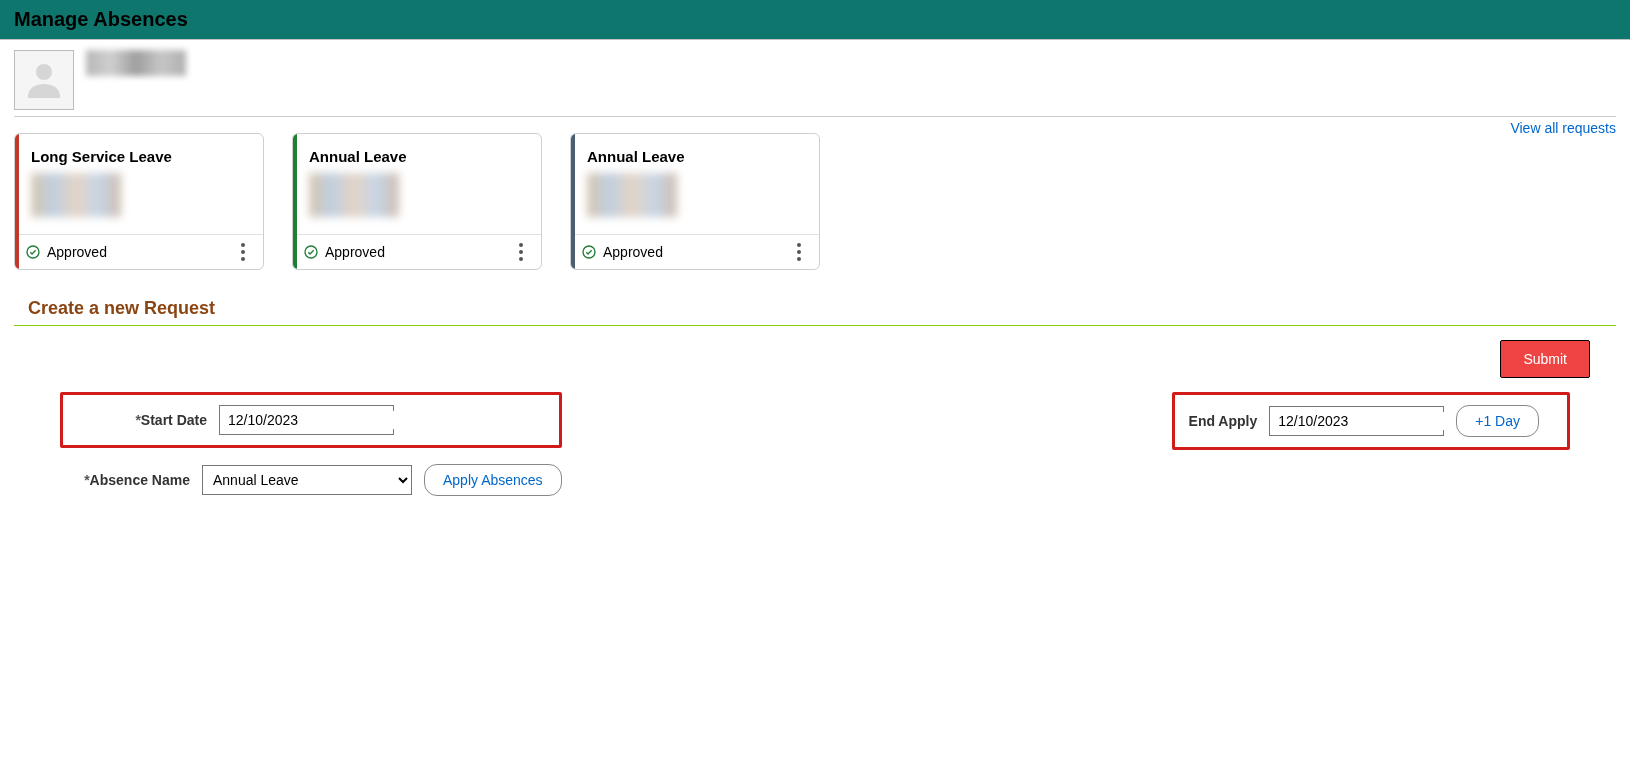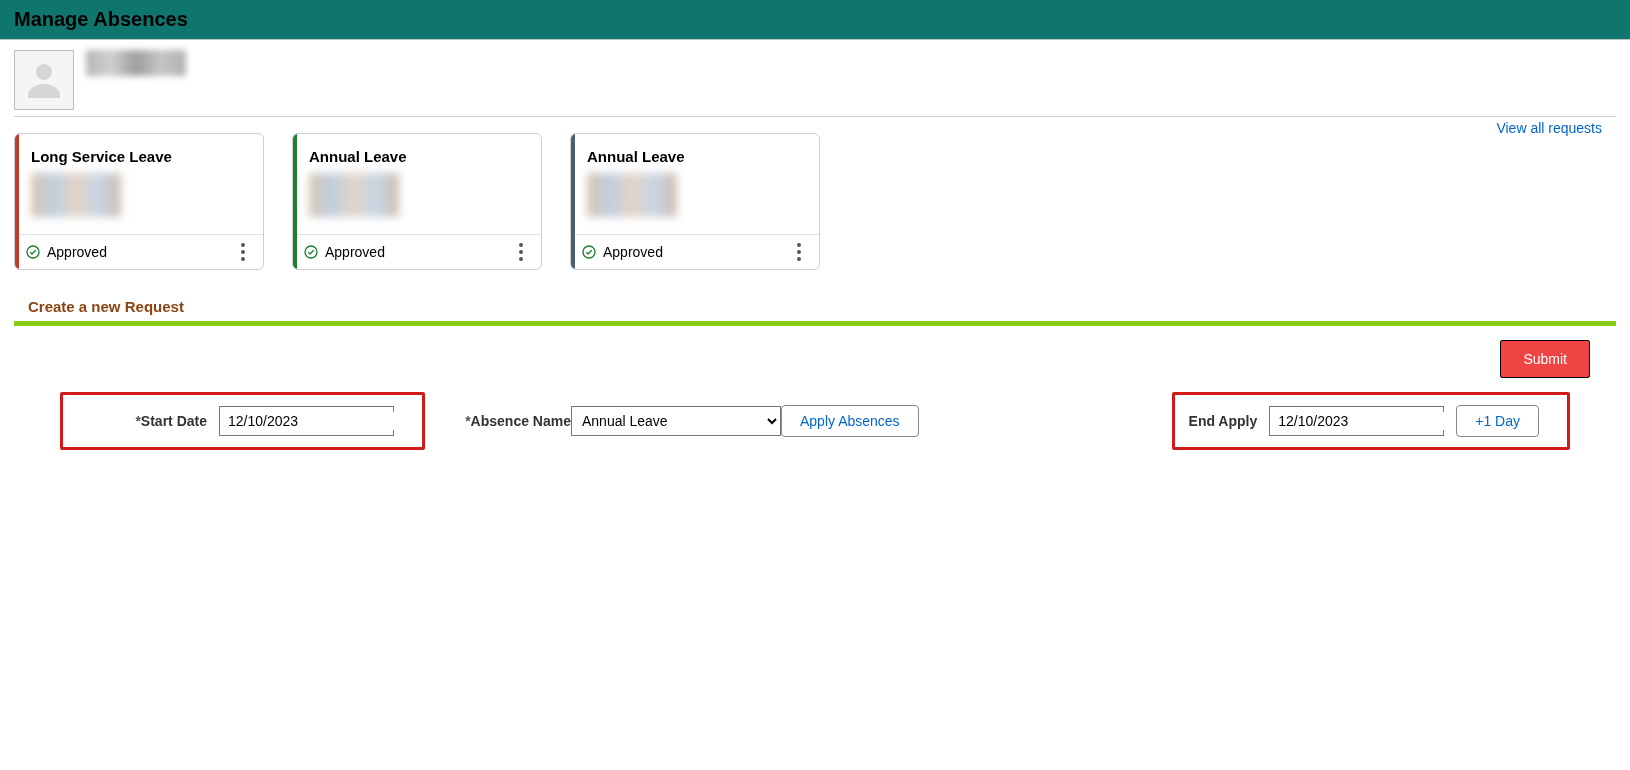--- a/index.html
+++ b/index.html
@@ -43,21 +43,21 @@
     filter: blur(3px);
   }
   .subheader-line {
     border-top: 1px solid #ccc;
     margin: 0 14px 0 14px;
     position: relative;
     padding-top: 2px;
   }
   .view-all {
     position: absolute;
-    right: 14px;
+    right: 0;
     top: 3px;
     color: #0066cc;
     font-size: 14px;
     cursor: pointer;
   }
   .cards-row {
     display: flex;
     gap: 28px;
     padding: 14px;
   }
@@ -119,23 +119,23 @@
     cursor: pointer;
   }
   .kebab span {
     width: 4px; height: 4px;
     background: #555;
     border-radius: 50%;
   }
   .section-heading {
     color: #8b4513;
     font-weight: bold;
-    font-size: 15px;
+    font-size: 18px;
     padding: 4px 14px 6px 14px;
-    border-bottom: 5px solid #84cc16;
+    border-bottom: 1px solid #84cc16;
     margin: 10px 14px 0 14px;
   }
   .submit-row {
     display: flex;
     justify-content: flex-end;
     padding: 14px 40px 0 14px;
   }
   .submit-btn {
     background: #ef4444;
     color: #fff;
@@ -147,26 +147,27 @@
   }
   .form-area {
     display: flex;
     justify-content: space-between;
     padding: 14px 60px 14px 60px;
     gap: 40px;
     flex-wrap: wrap;
   }
   .form-left, .form-right {
     display: flex;
-    flex-direction: row;
+    flex-direction: column;
     gap: 16px;
   }
   .field-row {
     display: flex;
     align-items: center;
+    gap: 12px;
   }
   .field-label {
     width: 130px;
     text-align: right;
     font-size: 14px;
     color: #444;
   }
   .field-label.bold { font-weight: bold; color:#333; }
   .asterisk { color: #555; }
   .date-input {
@@ -199,21 +200,21 @@
     font-family: inherit;
     background: #fff;
   }
   .apply-btn, .plusday-btn {
     border: 1px solid #888;
     background: #fff;
     color: #0066cc;
     padding: 7px 18px;
     font-size: 14px;
     cursor: pointer;
-    border-radius: 4px;
+    border-radius: 13px;
   }
   .highlight-box {
     border: 3px solid #d11a1a;
     padding: 10px 28px 10px 14px;
     border-radius: 2px;
     display: inline-flex;
     align-items: center;
     gap: 12px;
   }
 </style>

